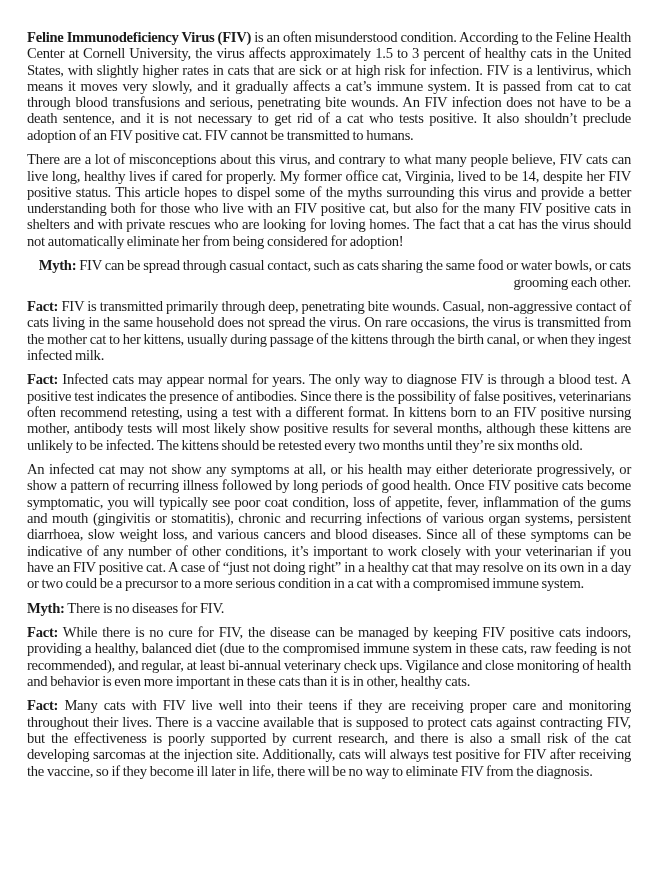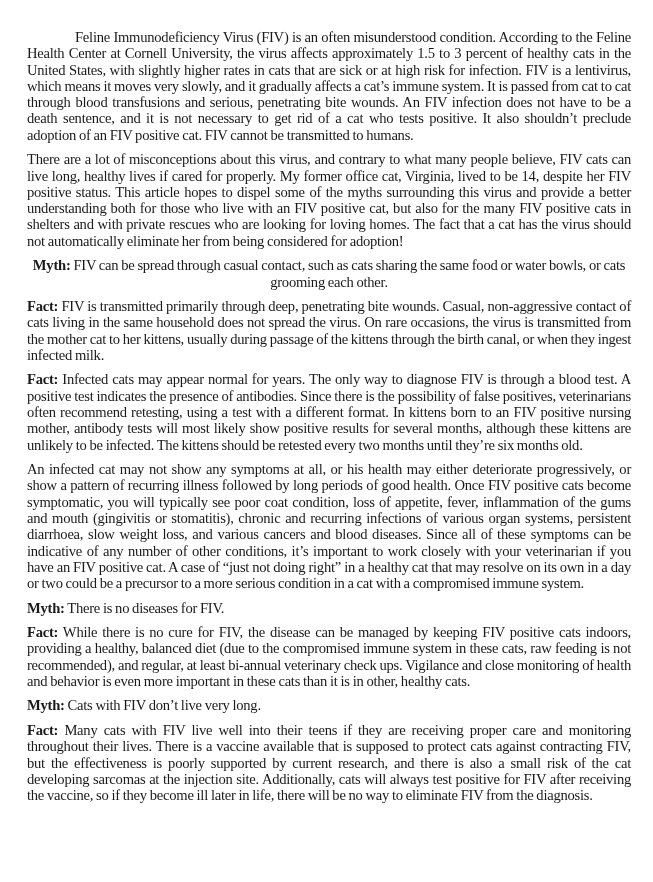--- a/index.html
+++ b/index.html
@@ -18,38 +18,37 @@
     font-size: 14.6px;
     line-height: 16.3px;
     color: #1a1a1a;
     letter-spacing: -0.25px;
     word-spacing: -0.5px;
   }
   .para {
     margin: 0 0 8.2px 0;
     text-align: justify;
   }
-  .para.last-left { text-align: center; }
-  .lead { font-weight: normal; margin-left: 48px; }
+  .para.last-left { text-align: right; }
+  .lead { font-weight: bold; }
   .label { font-weight: bold; }
 </style>
 </head>
 <body>
 
 <div class="page">
 
   <p class="para"><span class="lead">Feline Immunodeficiency Virus (FIV)</span><span> is an often misunderstood condition.  According to the Feline Health Center at Cornell University, the virus affects approximately 1.5 to 3 percent of healthy cats in the United States, with slightly higher rates in cats that are sick or at high risk for infection.  FIV is a lentivirus, which means it moves very slowly, and it gradually affects a cat’s immune system. It is passed from cat to cat through blood transfusions and serious, penetrating bite wounds.  An FIV infection does not have to be a death sentence, and it is not necessary to get rid of a cat who tests positive.  It also shouldn’t preclude adoption of an FIV positive cat. FIV cannot be transmitted to humans.</span></p>
 
   <p class="para">There are a lot of misconceptions about this virus, and contrary to what many people believe, FIV cats can live long, healthy lives if cared for properly.  My former office cat, Virginia, lived to be 14, despite her FIV positive status.  This article hopes to dispel some of the myths surrounding this virus and provide a better understanding both for those who live with an FIV positive cat, but also for the many FIV positive cats in shelters and with private rescues who are looking for loving homes.  The fact that a cat has the virus should not automatically eliminate her from being considered for adoption!</p>
 
   <p class="para last-left"><span class="label">Myth:</span><span> FIV can be spread through casual contact, such as cats sharing the same food or water bowls, or cats grooming each other.</span></p>
   <p class="para"><span class="label">Fact:</span><span> FIV is transmitted primarily through deep, penetrating bite wounds.  Casual, non-aggressive contact of cats living in the same household does not spread the virus.  On rare occasions, the virus is transmitted from the mother cat to her kittens, usually during passage of the kittens through the birth canal, or when they ingest infected milk.</span></p>
 
   <p class="para"><span class="label">Fact:</span><span> Infected cats may appear normal for years.  The only way to diagnose FIV is through a blood test.  A positive test indicates the presence of antibodies.  Since there is the possibility of false positives, veterinarians often recommend retesting, using a test with a different format.  In kittens born to an FIV positive nursing mother, antibody tests will most likely show positive results for several months, although these kittens are unlikely to be infected.  The kittens should be retested every two months until they’re six months old.</span></p>
   <p class="para">An infected cat may not show any symptoms at all, or his health may either deteriorate progressively, or show a pattern of recurring illness followed by long periods of good health.  Once FIV positive cats become symptomatic, you will typically see poor coat condition, loss of appetite, fever, inflammation of the gums and mouth (gingivitis or stomatitis), chronic and recurring infections of various organ systems, persistent diarrhoea, slow weight loss, and various cancers and blood diseases.  Since all of these symptoms can be indicative of any number of other conditions, it’s important to work closely with your veterinarian if you have an FIV positive cat.  A case of “just not doing right” in a healthy cat that may resolve on its own in a day or two could be a precursor to a more serious condition in a cat with a compromised immune system.</p>
 
   <p class="para"><span class="label">Myth:</span><span> There is no diseases for FIV.</span></p>
   <p class="para"><span class="label">Fact:</span><span> While there is no cure for FIV, the disease can be managed by keeping FIV positive cats indoors, providing a healthy, balanced diet (due to the compromised immune system in these cats, raw feeding is not recommended), and regular, at least bi-annual veterinary check ups.  Vigilance and close monitoring of health and behavior is even more important in these cats than it is in other, healthy cats.</span></p>
 
-  <p class="para"><span class="label">Myth:</span><span> Cats with FIV don’t live very long.</span></p>
   <p class="para"><span class="label">Fact:</span><span> Many cats with FIV live well into their teens if they are receiving proper care and monitoring throughout their lives. There is a vaccine available that is supposed to protect cats against contracting FIV, but the effectiveness is poorly supported by current research, and there is also a small risk of the cat developing sarcomas at the injection site.  Additionally, cats will always test positive for FIV after receiving the vaccine, so if they become ill later in life, there will be no way to eliminate FIV from the diagnosis.</span></p>
 
 </div>
 
 </body></html>

